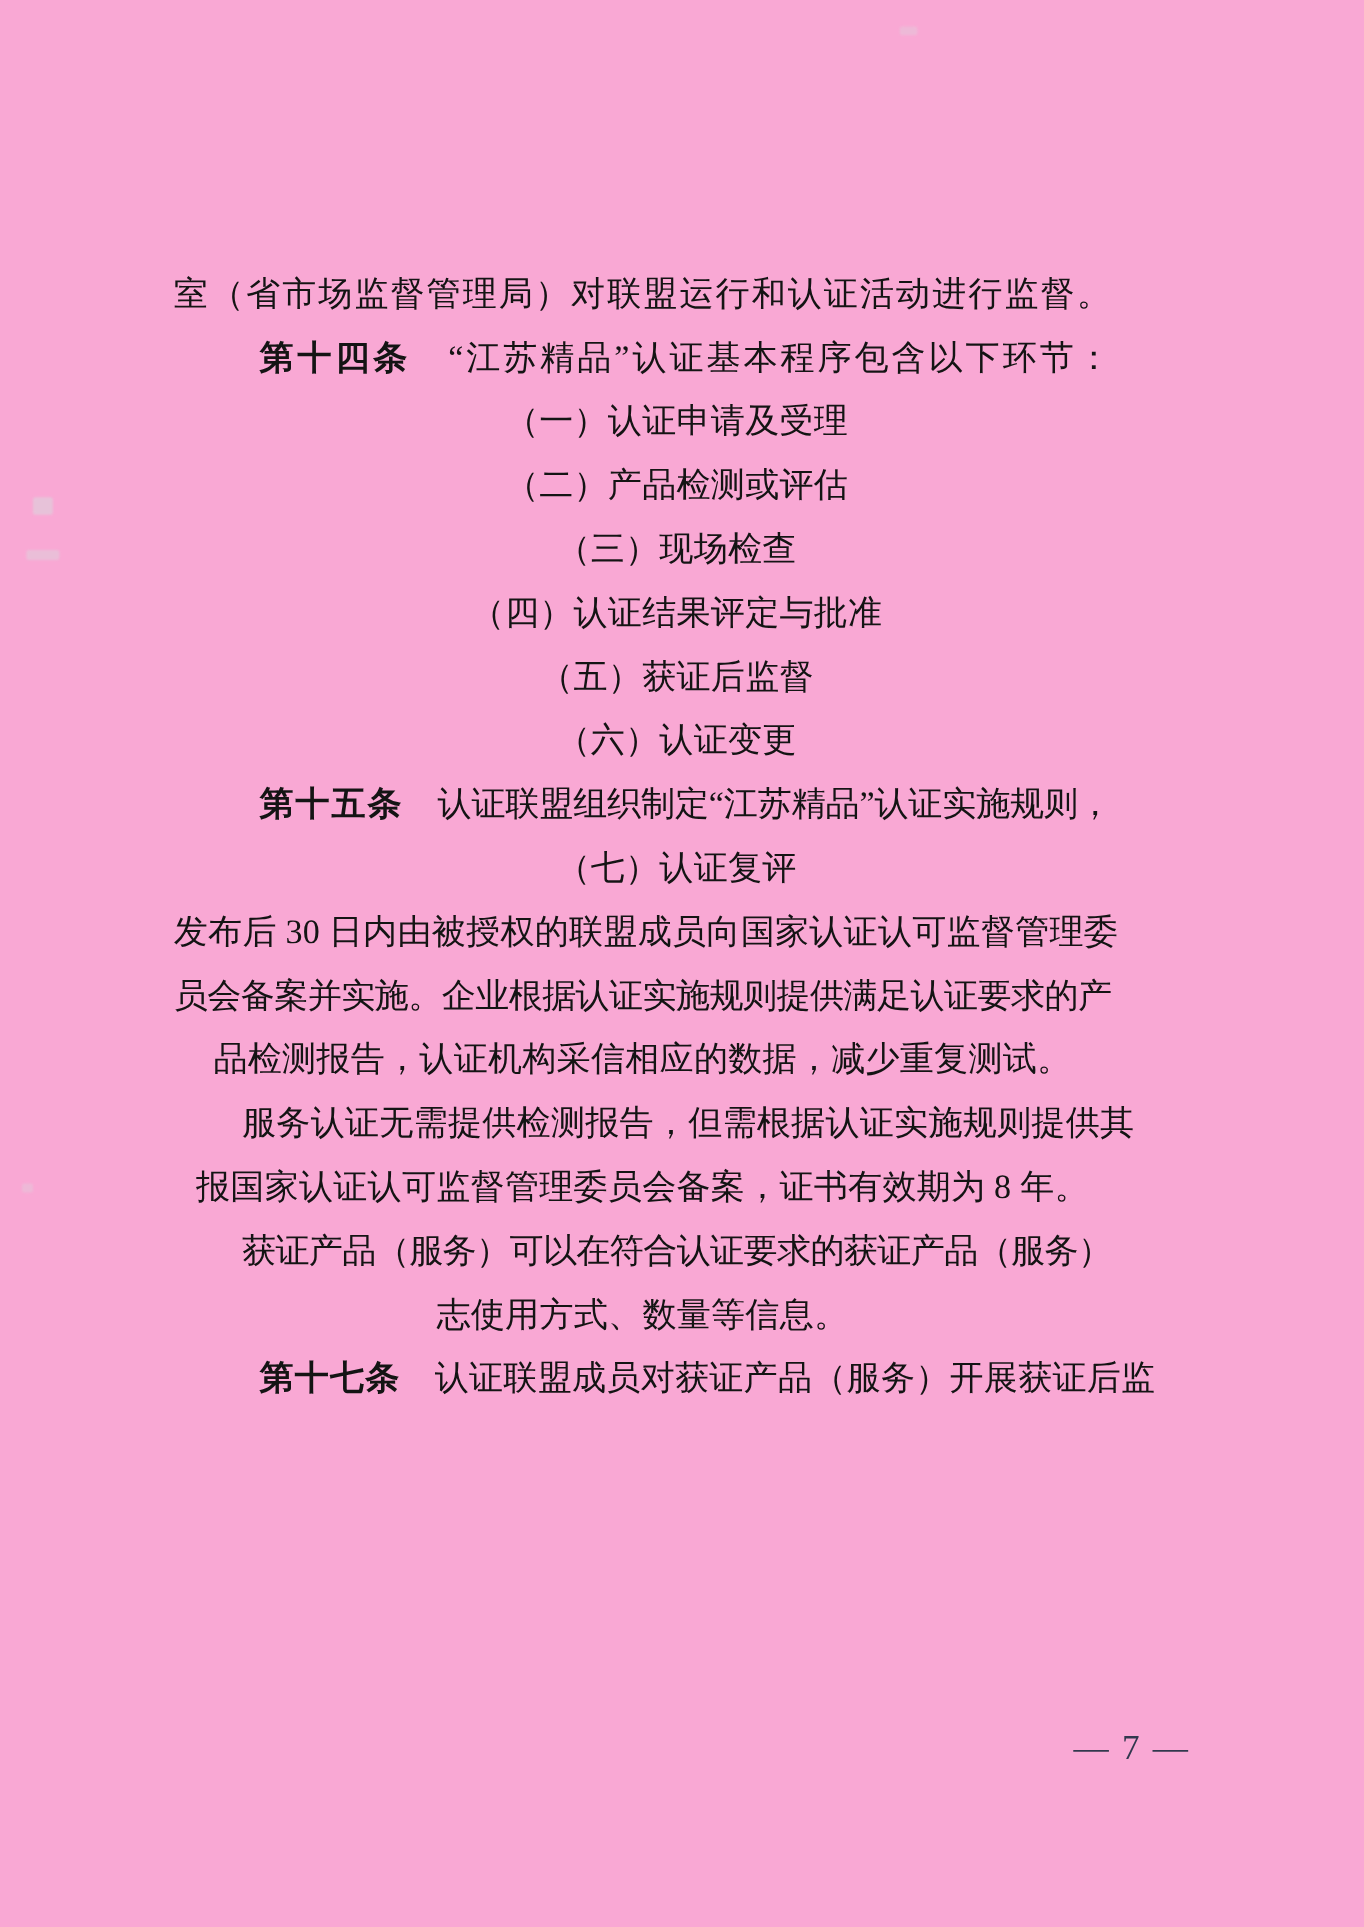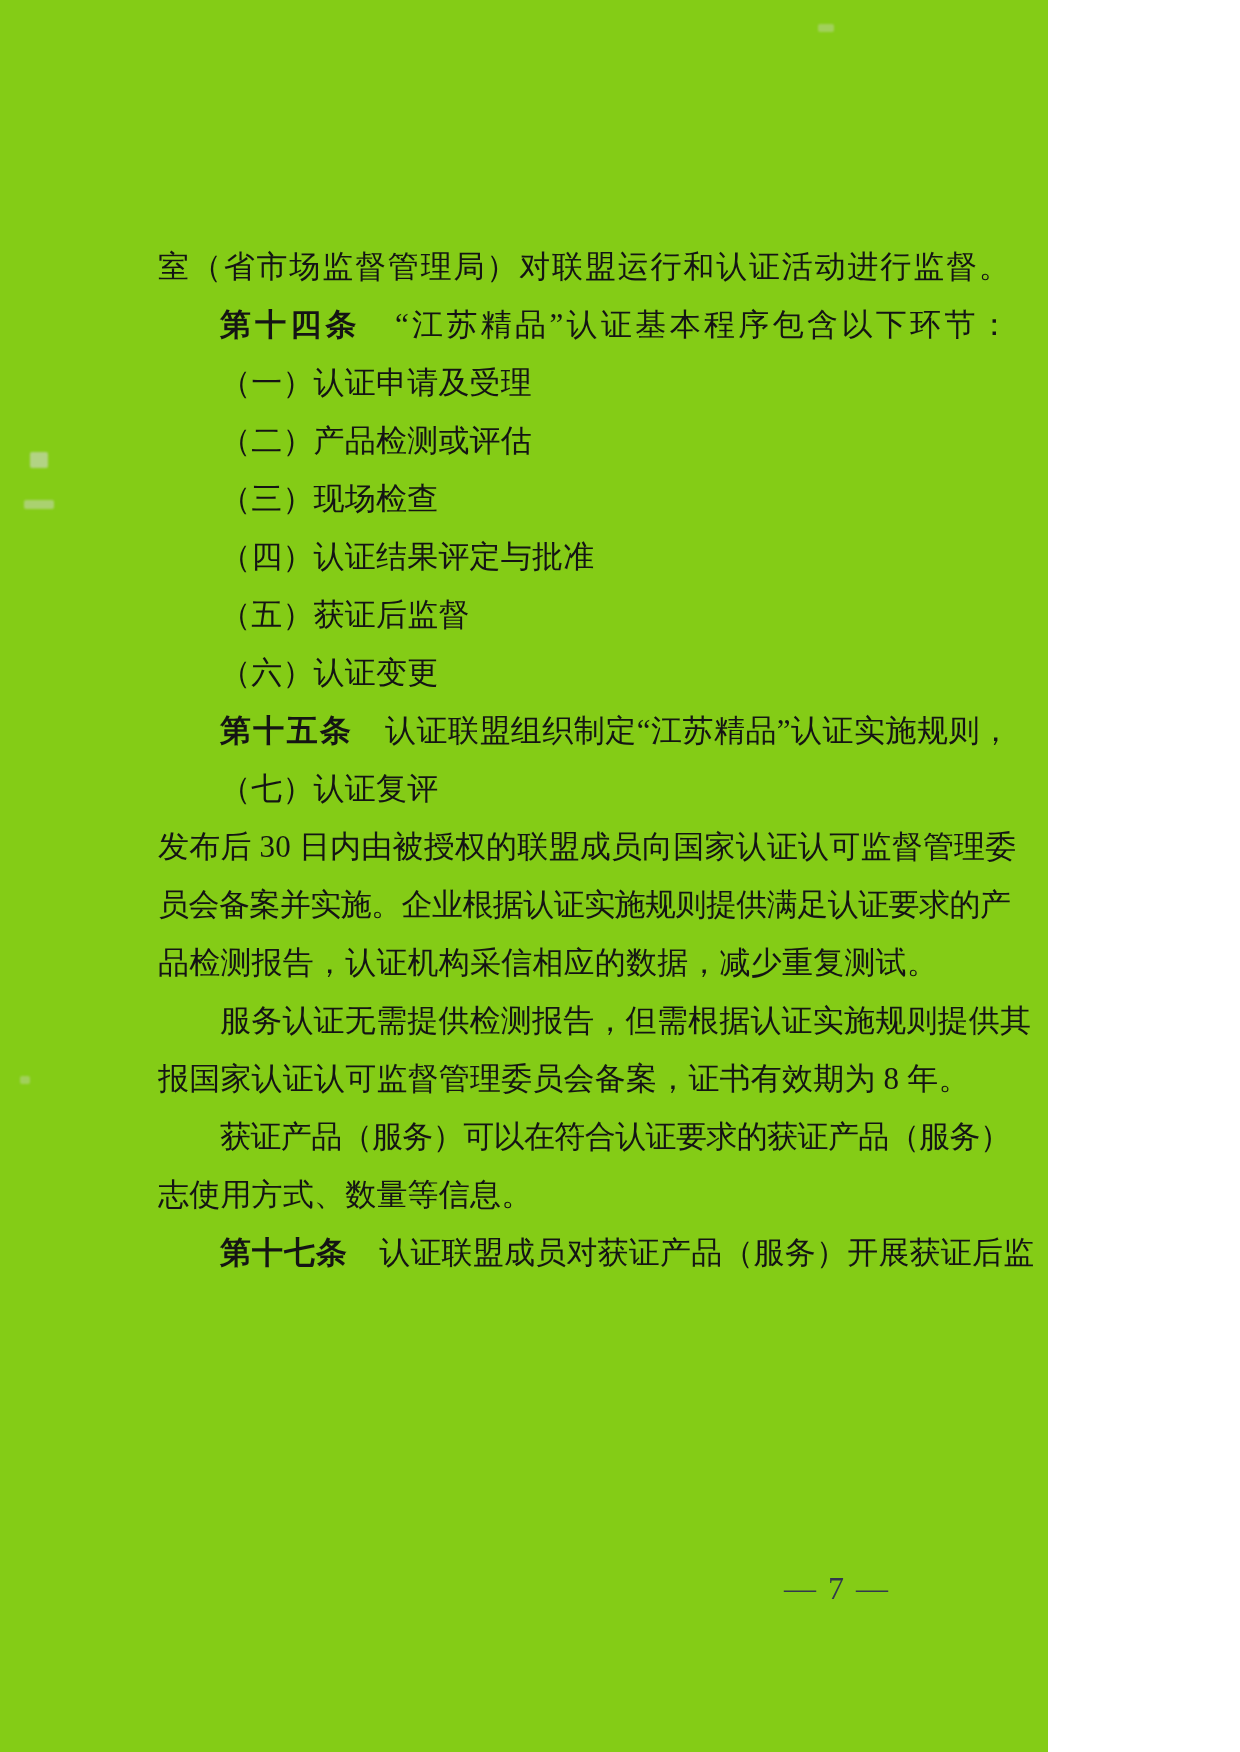--- a/index.html
+++ b/index.html
@@ -5,39 +5,39 @@
   html,body{margin:0;padding:0;}
   body{
     width:1240px;height:1752px;
     background:#ffffff;
     font-family:"Liberation Serif","DejaVu Serif",serif;
     color:#141414;
     overflow:hidden;
     position:relative;
   }
   .page{
-    position:absolute;left:0;top:0;width:1048px;height:1752px;
-    background:#84cc16;
+    position:absolute;left:0;top:0;width:1240px;height:1752px;
+    background:#f9a8d4;
   }
   .text-block{
     position:absolute;
     left:158px;top:238px;width:852px;
   }
   .line{
     height:58px;
     line-height:58px;
     font-size:31px;
     white-space:nowrap;
-    text-align:left;
+    text-align:center;
     letter-spacing:0.2px;
   }
   .ind{ text-indent:2em; }
   .jst{ text-align:justify; text-align-last:justify; }
   .s{ letter-spacing:-0.9px; }
-  .art{ font-weight:700; font-family:Liberation Sans, sans-serif; letter-spacing:1px; }
+  .art{ font-weight:700; font-family:Liberation Sans, sans-serif; letter-spacing:1px;margin-left:16px; }
   .page-number{
     position:absolute;
     top:1562px;right:158px;
     height:52px;line-height:52px;
     font-size:32px;
     color:#32384e;
     letter-spacing:2px;
     white-space:nowrap;
   }
   

